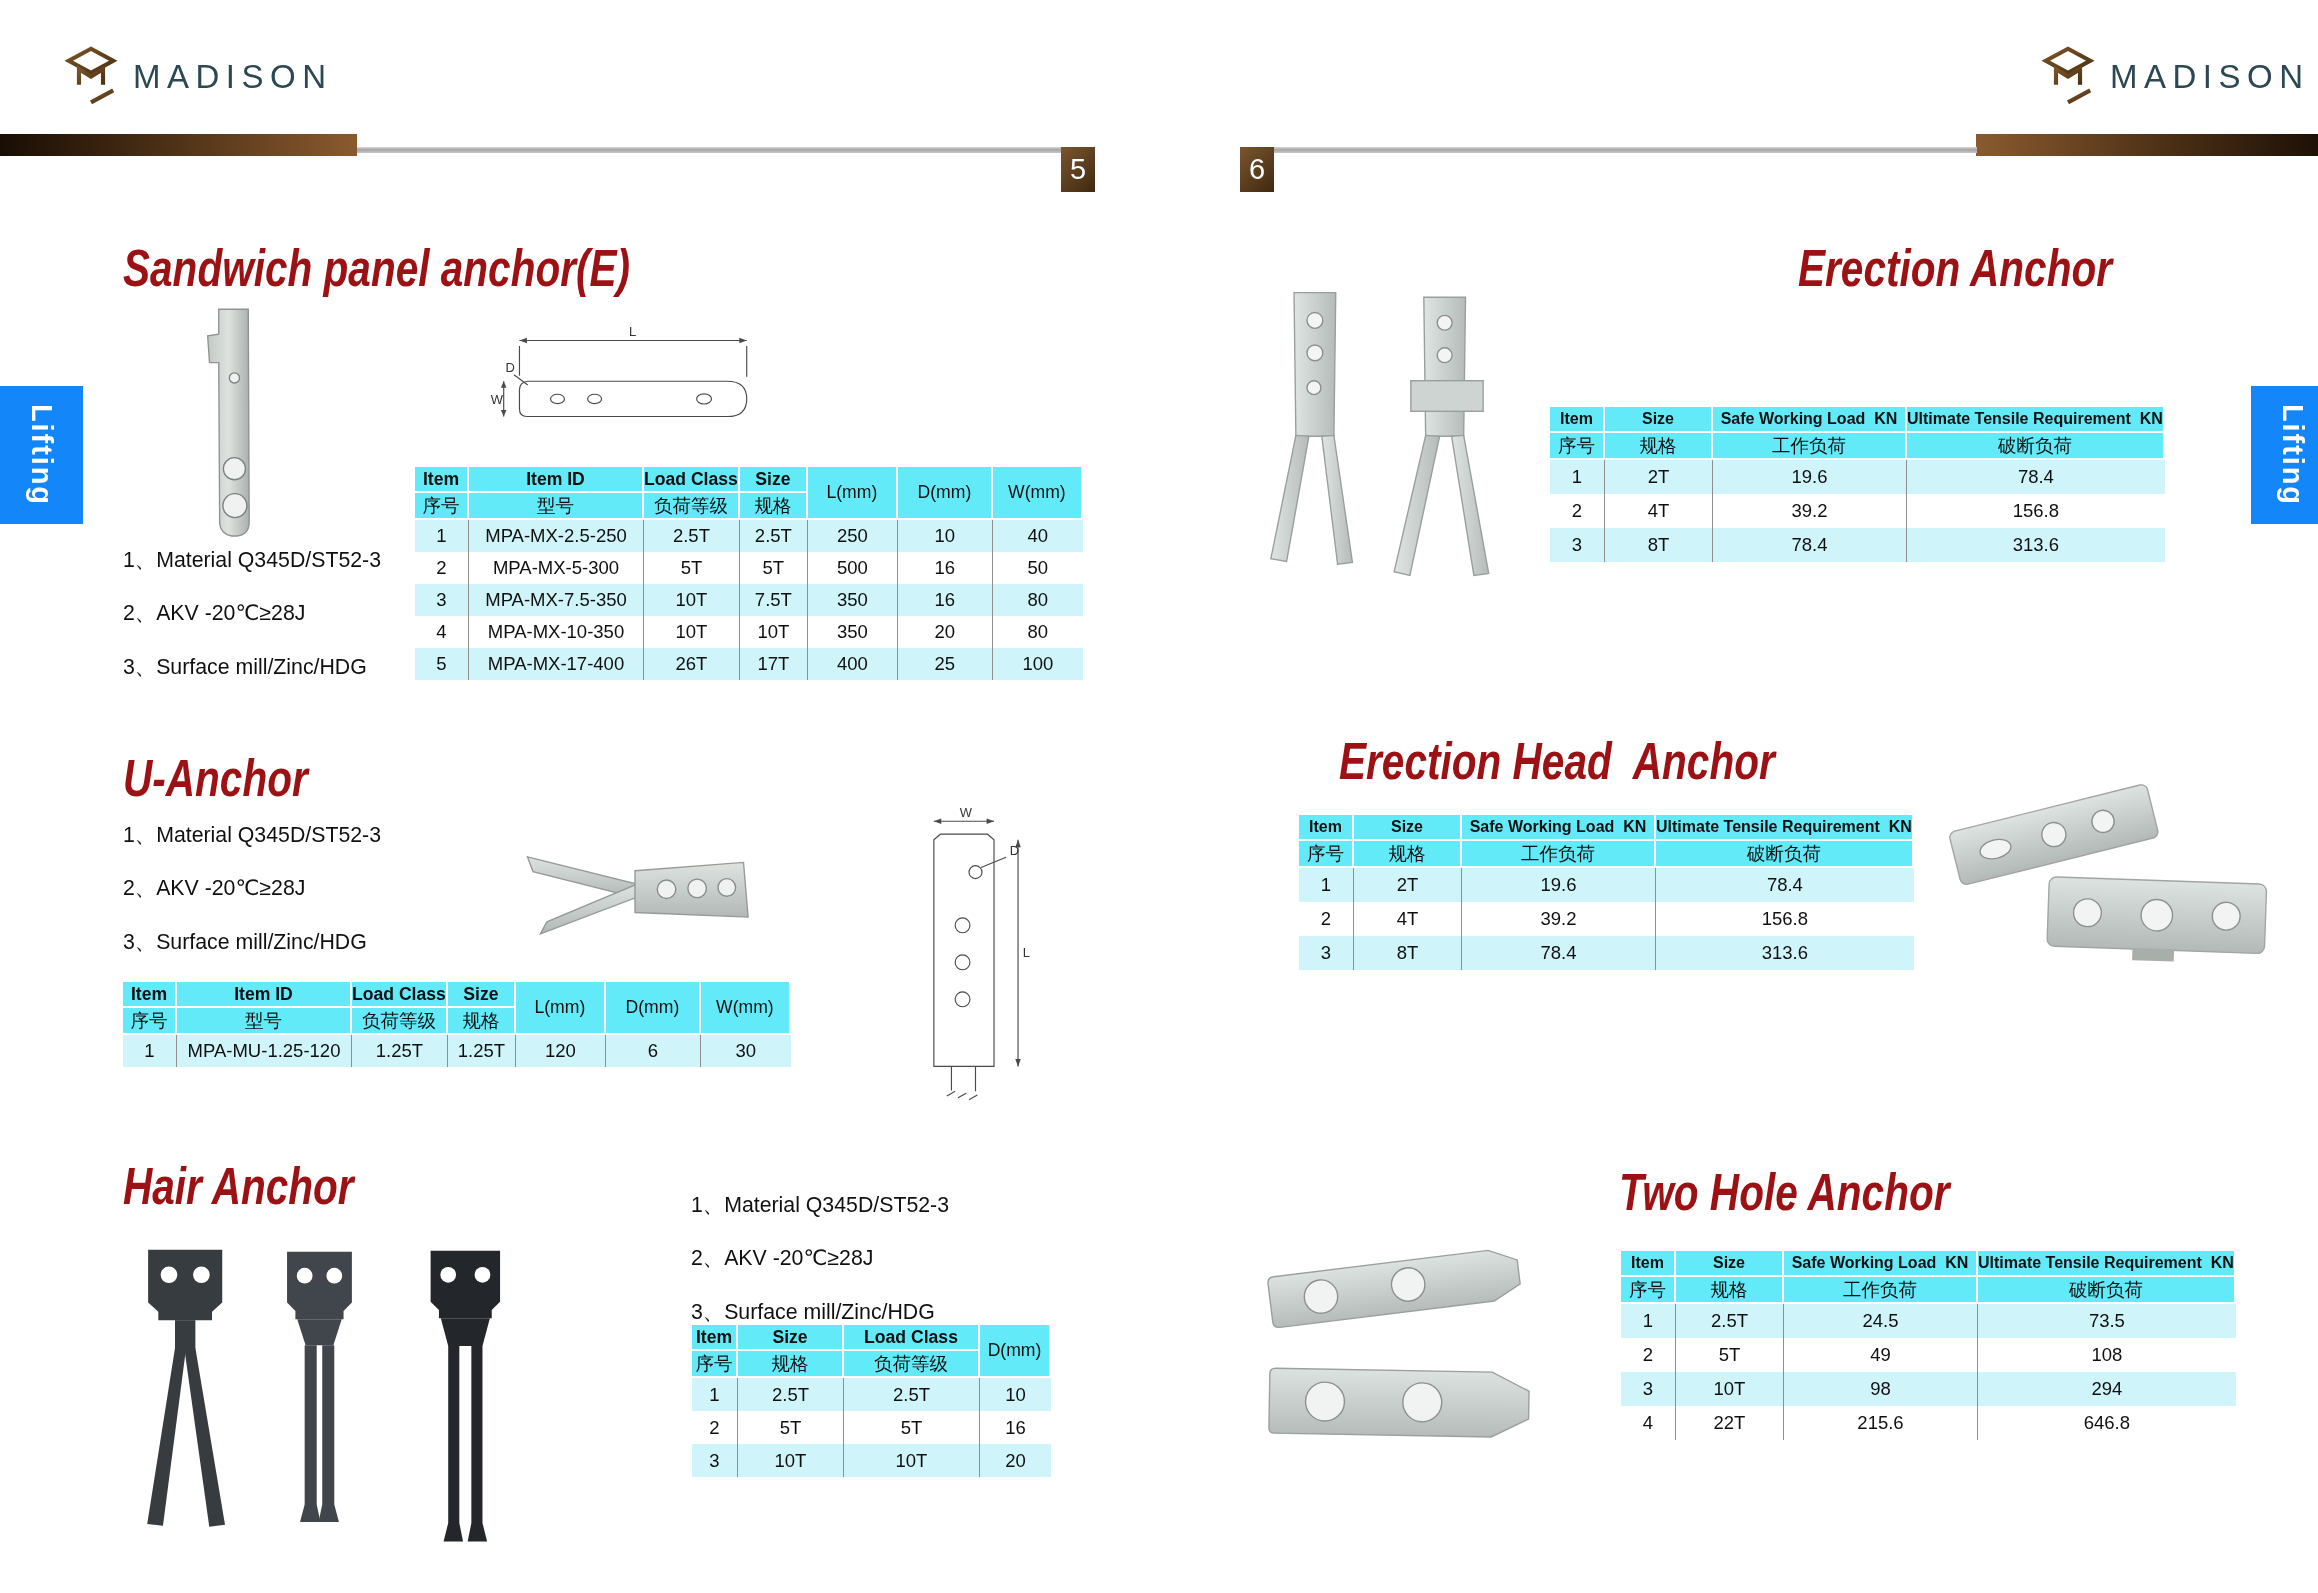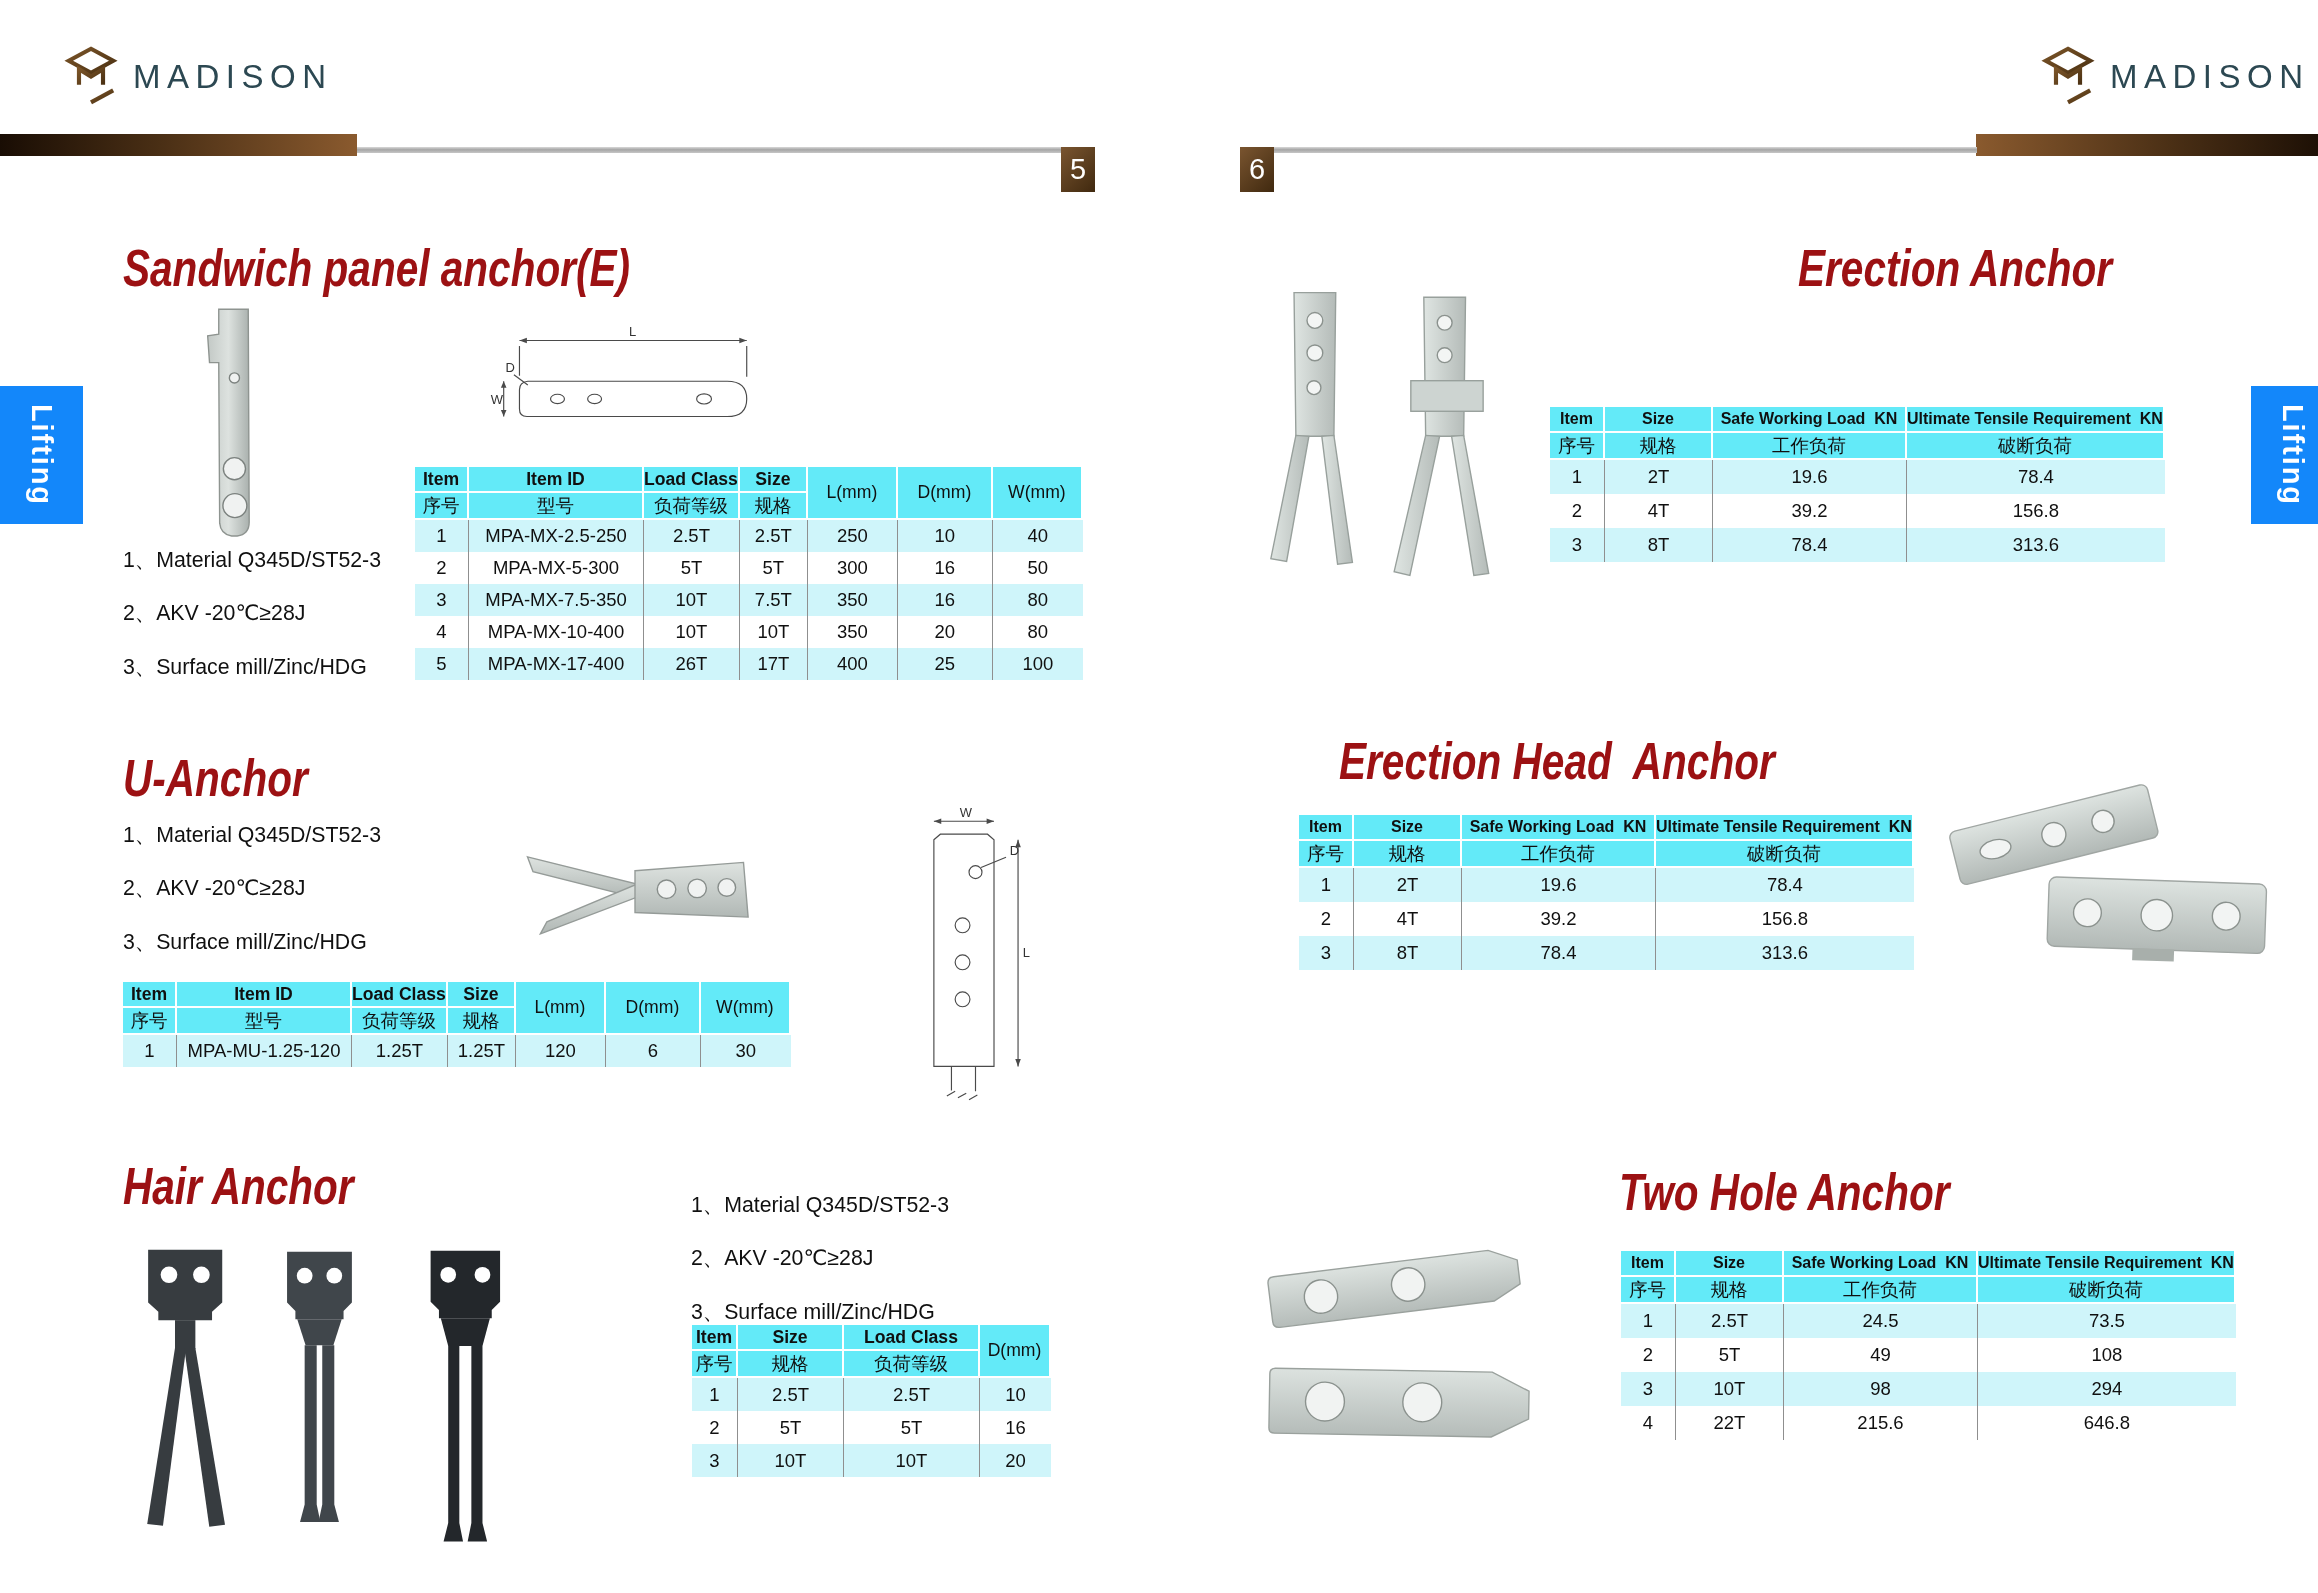--- a/index.html
+++ b/index.html
@@ -195,36 +195,36 @@
           <td>2.5T</td>
           <td>250</td>
           <td>10</td>
           <td>40</td>
         </tr>
         <tr class="even">
           <td>2</td>
           <td>MPA-MX-5-300</td>
           <td>5T</td>
           <td>5T</td>
-          <td>300</td>
+          <td>500</td>
           <td>16</td>
           <td>50</td>
         </tr>
         <tr class="odd">
           <td>3</td>
           <td>MPA-MX-7.5-350</td>
           <td>10T</td>
           <td>7.5T</td>
           <td>350</td>
           <td>16</td>
           <td>80</td>
         </tr>
         <tr class="even">
           <td>4</td>
-          <td>MPA-MX-10-400</td>
+          <td>MPA-MX-10-350</td>
           <td>10T</td>
           <td>10T</td>
           <td>350</td>
           <td>20</td>
           <td>80</td>
         </tr>
         <tr class="odd">
           <td>5</td>
           <td>MPA-MX-17-400</td>
           <td>26T</td>

